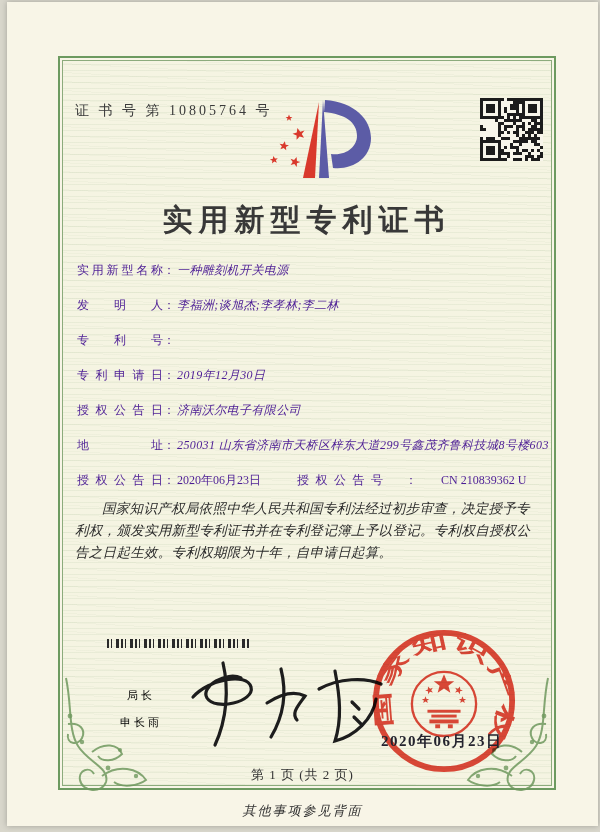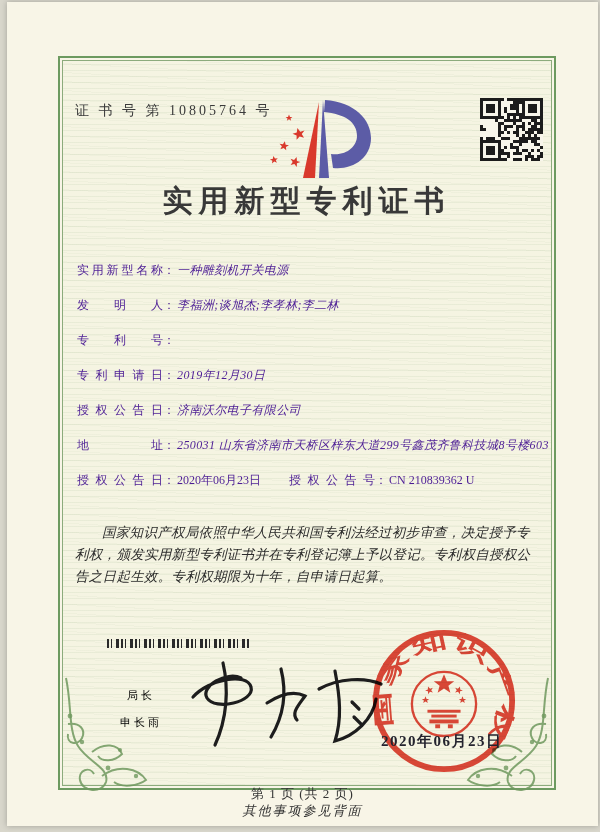--- a/index.html
+++ b/index.html
@@ -34,40 +34,40 @@
     font-size:14px; letter-spacing:3px; color:var(--ink,#3a3a3a);
   }
 
   .logo{ position:absolute; left:252px; top:86px; width:125px; height:100px; }
   .qr{ position:absolute; left:473px; top:96px; width:63px; height:63px;
        display:grid; grid-template-columns:repeat(21,1fr); grid-template-rows:repeat(21,1fr);
        background:#f7f5ea; }
   .qr div.on{ background:#1c1c1c; }
 
   .title{
-    position:absolute; left:0; top:179px; width:100%;
+    position:absolute; left:0; top:198px; width:100%;
     text-align:center; font-size:30px; font-weight:600;
     letter-spacing:6px; color:#383838;padding-left:8px;
   }
 
   .fields{ position:absolute; left:70px; top:257px; width:472px;
            font-size:12px; color:#4c1d95; }
   .row{ display:flex; margin-bottom:12px; line-height:23px; }
   .row .lab{ display:inline-block; width:86px; text-align:justify; text-align-last:justify; }
   .row .colon{ width:14px; }
   .row .val{ flex:1; letter-spacing:.4px;font-style:italic; }
   .row.grant { gap:0; }
-  .row.grant .pair2{ display:flex; margin-left:28px; }
+  .row.grant .pair2{ display:flex; margin-left:36px;gap:22px; }
 
   .paragraphs{
     position:absolute; left:68px; top:496px; width:468px;
     font-size:13.5px; line-height:22px; color:#2b2b2b;
     font-style:italic; letter-spacing:.3px;
   }
-  .paragraphs p{ text-indent:2em;margin-top:24px; }
+  .paragraphs p{ text-indent:2em; }
 
   .barcode{
     position:absolute; left:100px; top:637px; width:142px; height:9px;
     background:repeating-linear-gradient(90deg,
       #2a2a2a 0 2px, transparent 2px 4px,
       #2a2a2a 4px 5px, transparent 5px 9px,
       #2a2a2a 9px 12px, transparent 12px 14px);
   }
 
   .signer{ position:absolute; left:113px; top:680px; font-size:11px;
@@ -75,21 +75,21 @@
   .signature{ position:absolute; left:170px; top:655px; width:215px; height:92px; }
 
   .seal{ position:absolute; left:364px; top:626px; width:146px; height:146px;
          mix-blend-mode:multiply; opacity:.92; }
   .seal-date{
     position:absolute; left:374px; top:730px; font-size:15px;
     letter-spacing:1.5px; color:#23232e; font-weight:600;
   }
 
   .page-info{ position:absolute; left:0; top:764px; width:100%;
-              text-align:center; font-size:13px; color:#333; letter-spacing:1px;margin-top:19px; }
+              text-align:center; font-size:13px; color:#333; letter-spacing:1px; }
   .back-note{ position:absolute; left:0; top:800px; width:100%;
               text-align:center; font-size:13px; color:#333;
               font-style:italic; letter-spacing:2px; }
 </style>
 </head>
 <body>
 
 <div class="paper">
 
   <div class="frame">

